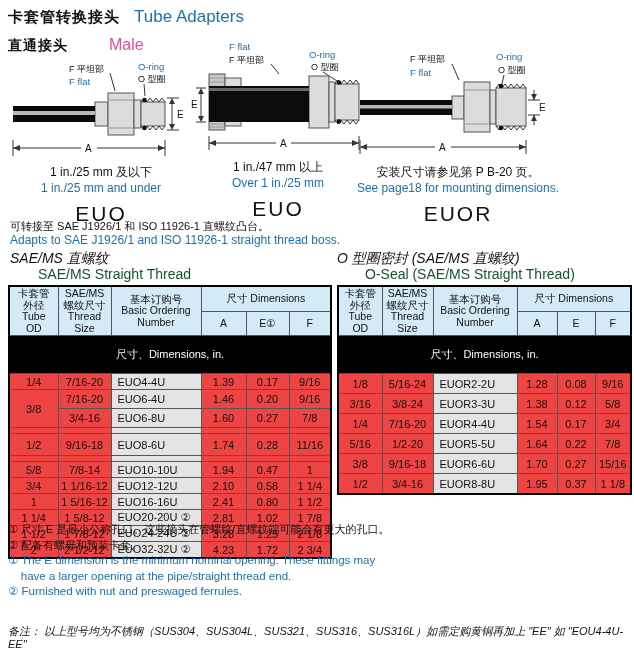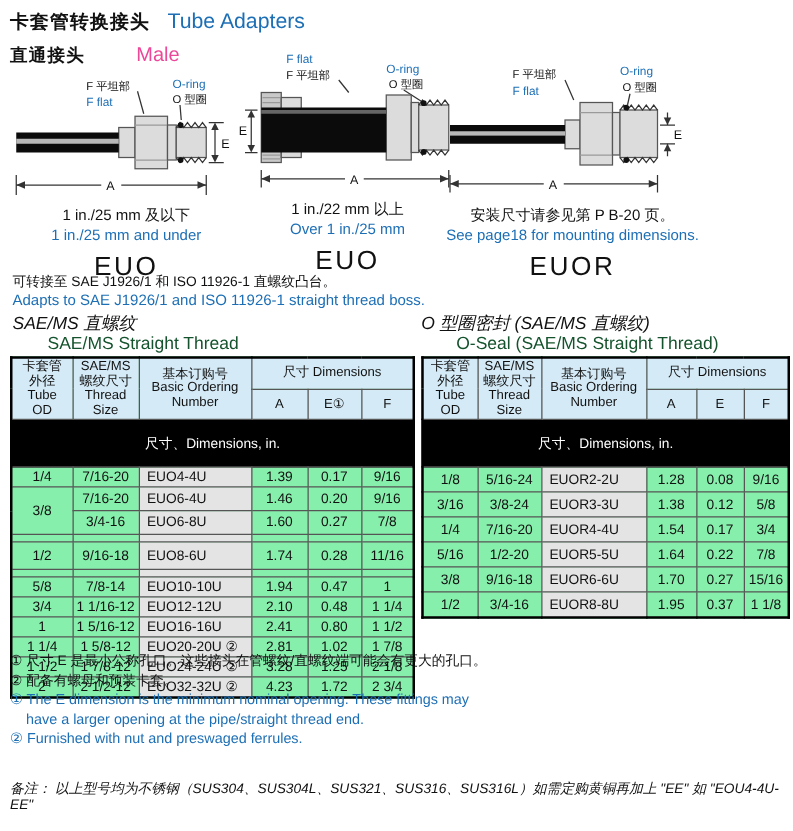--- a/index.html
+++ b/index.html
@@ -32,21 +32,21 @@
 
   
   .adapts{position:absolute;top:219px;left:10px;line-height:14px;}
   .adapts .zh{font-size:11px;}
   .adapts .en{font-size:12px;color:#1d6fb5;}
   .section-h{position:absolute;line-height:16px;}
   .section-h .zh{font-size:14px;font-style:italic;}
   .section-h .en{font-size:14px;color:#14532d;margin-left:28px;}
 
   
-  table{border-collapse:collapse;table-layout:fixed;position:absolute;top:285px;background:#86efac;}
+  table{border-collapse:collapse;table-layout:fixed;position:absolute;top:285px;background:#ef4444;}
   table,td,th{border:1px solid #555;}
   table{border:2px solid #000;}
   th{background:#d4eaf6;font-weight:normal;font-size:10.5px;line-height:11.5px;white-space:pre-line;padding:1px 0;}
   td{font-size:11px;text-align:center;padding:0 2px;}
   td.num{text-align:left;padding-left:6px;background:#e4e4e4;}
   tr.band td{background:#000;color:#fff;font-size:11px;height:14px;padding:11px;}
   tr.h15 td{height:15px;} tr.h18 td{height:18px;} tr.h21 td{height:21px;} tr.h19 td{height:19px;}
   tr.sp td{height:5px;padding:0;}
   #left-table{left:8px;width:322px;}
   #right-table{left:337px;width:293px;}
@@ -142,21 +142,21 @@
         <polygon points="10,82 7,76 13,76" class="arrow"></polygon>
       <text x="0" y="68" class="dim">E</text>
       <line x1="18" y1="96" x2="18" y2="110" class="ln"></line>
         <line x1="168" y1="96" x2="168" y2="110" class="ln"></line>
       <line x1="18" y1="103" x2="85" y2="103" class="ln"></line>
         <line x1="100" y1="103" x2="168" y2="103" class="ln"></line>
       <polygon points="18,103 25,100 25,106" class="arrow"></polygon>
         <polygon points="168,103 161,100 161,106" class="arrow"></polygon>
       <text x="89" y="107" class="dim">A</text>
     </svg>
-    <div class="cap-zh">1 in./22 mm 以上</div>
+    <div class="cap-zh">1 in./47 mm 以上</div>
     <div class="cap-en">Over 1 in./25 mm</div>
     <div class="model">EUO</div>
   </div>
 
   <div class="diagram-block" style="left:352px;top:50px;width:212px;">
     <svg width="200" height="110" viewBox="0 0 200 110">
       <text x="52" y="12" class="lblk">F 平坦部</text>
       <text x="52" y="26" class="lblb">F flat</text>
       <text x="138" y="10" class="lblb">O-ring</text>
       <text x="140" y="23" class="lblk">O 型圈</text>
@@ -293,21 +293,21 @@
           <td class="num">EUO10-10U</td>
           <td>1.94</td>
           <td>0.47</td>
           <td>1</td>
         </tr>
     <tr class="h15">
           <td>3/4</td>
           <td>1 1/16-12</td>
           <td class="num">EUO12-12U</td>
           <td>2.10</td>
-          <td>0.48</td>
+          <td>0.58</td>
           <td>1 1/4</td>
         </tr>
     <tr class="h15">
           <td>1</td>
           <td>1 5/16-12</td>
           <td class="num">EUO16-16U</td>
           <td>2.41</td>
           <td>0.80</td>
           <td>1 1/2</td>
         </tr>

